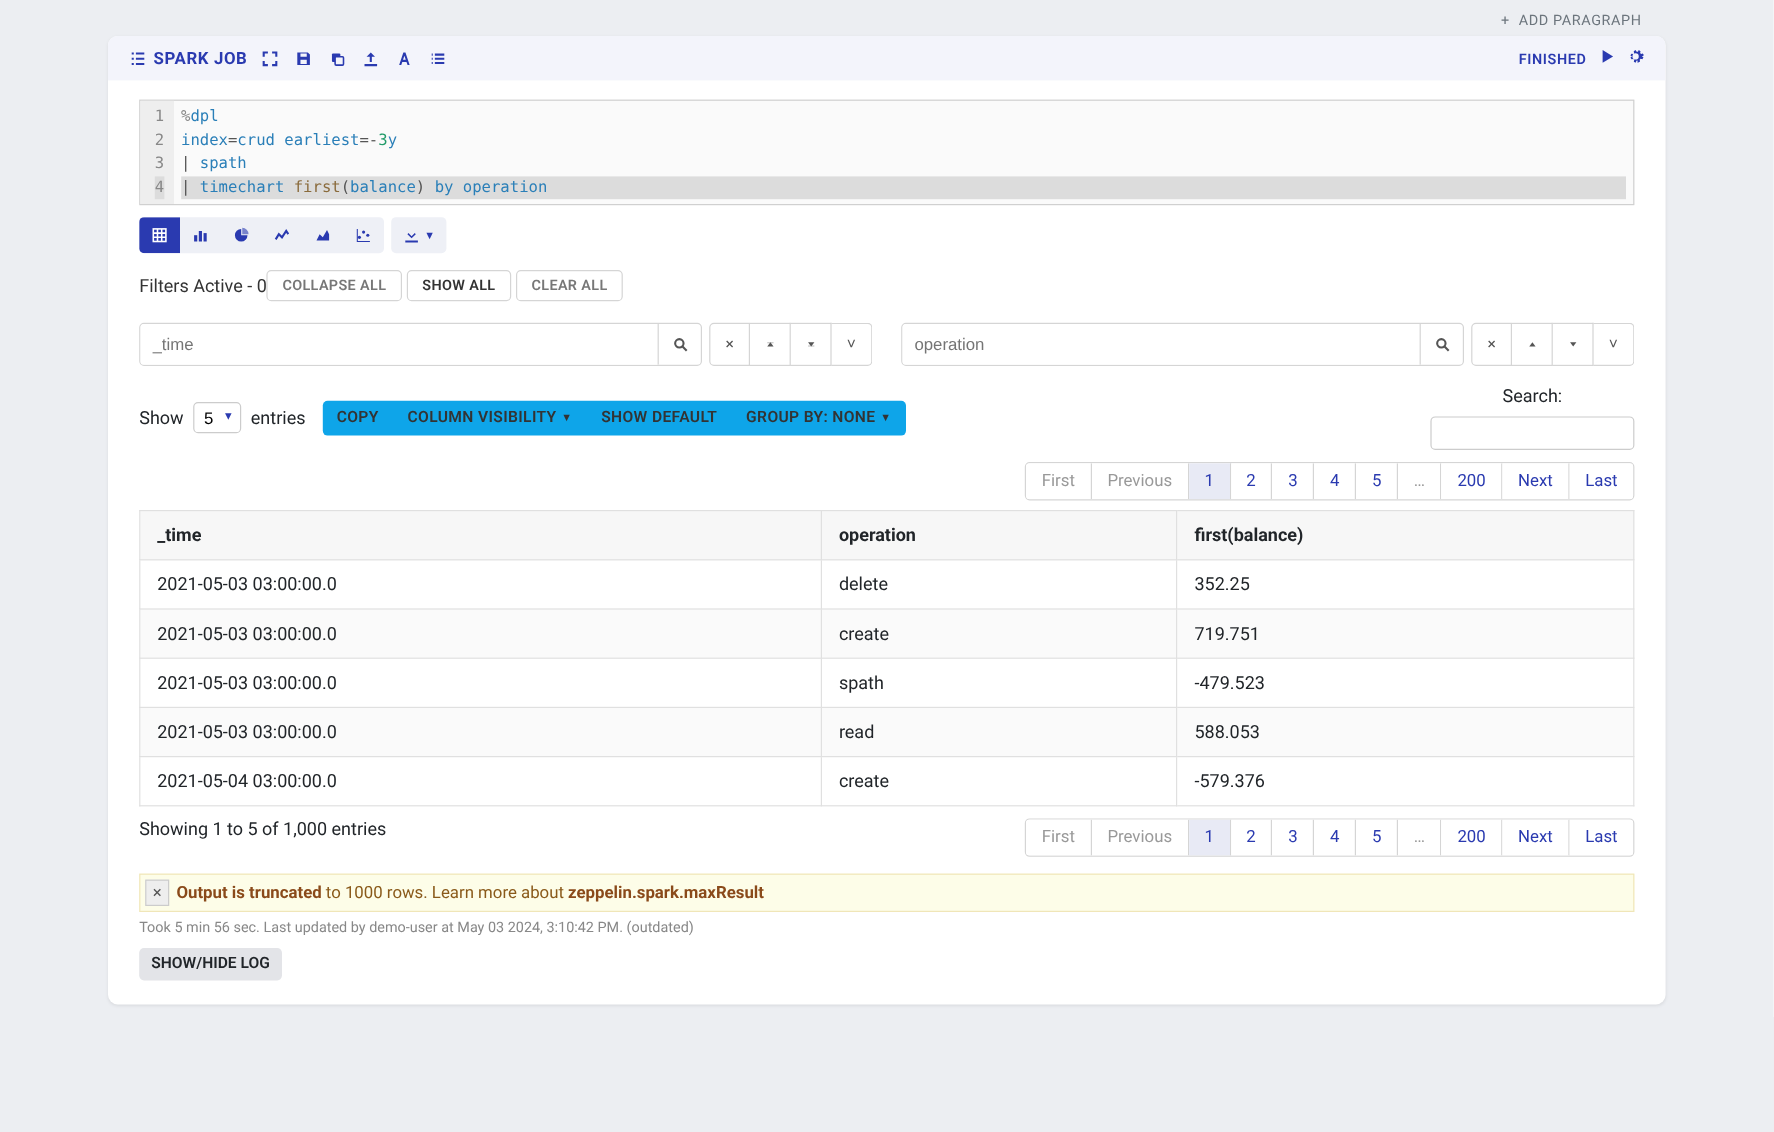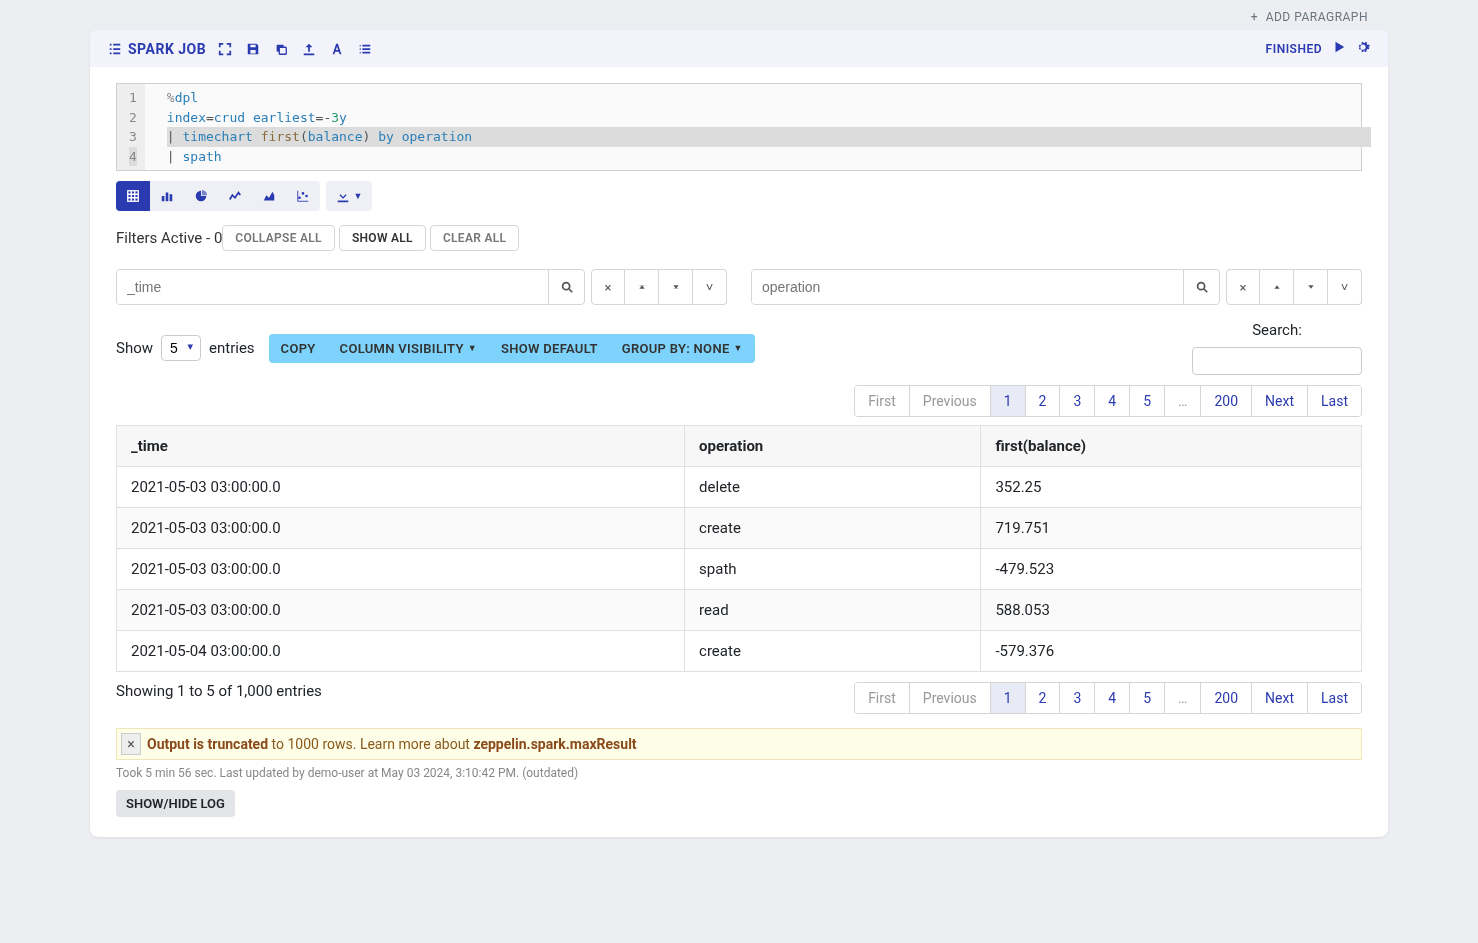--- a/index.html
+++ b/index.html
@@ -50,21 +50,21 @@
 }
 .gutter {
   background:#eeeeee;
   color:#888;
   text-align:right;
   padding: 4px 8px 4px 12px;
   user-select:none;
 }
 .gutter div { height: 19.5px; }
 .code-lines { flex:1; padding:4px 6px; position:relative; }
-.code-lines .line { height:19.5px; white-space:pre;margin-left:16px; }
+.code-lines .line { height:19.5px; white-space:pre; }
 .hl-line { background:#dcdcdc; display:block; width:100%; }
 .tok-pct { color:#888; }
 .tok-kw { color:#2a7fb8; }
 .tok-op { color:#555; }
 .tok-num { color:#249c6b; }
 .tok-id { color:#2a7fb8; }
 .tok-fn { color:#8a6b3c; }
 .viz-toolbar { display:flex; gap:6px; margin-bottom:14px; }
 .viz-group { display:flex; background:#eef0f6; border-radius:4px; overflow:hidden; }
 .viz-btn { width:34px; height:30px; display:flex; align-items:center; justify-content:center; cursor:pointer; color:#2a3ab0; }
@@ -82,21 +82,21 @@
 .search-box .sbtn { width:36px; border-left:1px solid #d5d5d5; display:flex; align-items:center; justify-content:center; color:#555; cursor:pointer;}
 .mini-btns { display:flex; }
 .mini-btns .mb { width:34px; height:36px; border:1px solid #d5d5d5; border-left:none; display:flex; align-items:center; justify-content:center; color:#555; cursor:pointer; font-size:13px;}
 .mini-btns .mb:first-child { border-left:1px solid #d5d5d5; border-radius:4px 0 0 4px;}
 .mini-btns .mb:last-child { border-radius:0 4px 4px 0;}
 .table-controls { display:flex; justify-content:space-between; align-items:center; margin-bottom:10px; }
 .tc-left { display:flex; align-items:center; gap:8px; font-size:15px;}
 .tc-left select { padding:4px 22px 4px 8px; border:1px solid #ccc; border-radius:4px; font-size:14px; appearance:none; background:#fff; }
 .select-wrap { position:relative; display:inline-block;}
 .select-wrap::after { content:"▾"; position:absolute; right:8px; top:5px; color:#2a3ab0; font-size:11px; pointer-events:none;}
-.tc-btns { display:flex; gap:0; background:#7dd3fc; border-radius:4px; overflow:hidden; margin-left:6px;}
+.tc-btns { display:flex; gap:0; background:#0ea5e9; border-radius:4px; overflow:hidden; margin-left:6px;}
 .tc-btns .tcb { padding:7px 12px; font-size:13px; font-weight:600; color:#333; cursor:pointer; letter-spacing:0.3px; display:flex; align-items:center; gap:4px;}
 .tc-right { display:flex; align-items:center; gap:8px; font-size:15px;flex-direction:column;}
 .tc-right input { border:1px solid #ccc; border-radius:4px; padding:5px 8px; width:170px; font-size:14px;}
 .pagination { display:flex; justify-content:flex-end; margin-bottom:8px; }
 .pagination .pgroup { display:flex; border:1px solid #d5d5d5; border-radius:4px; overflow:hidden;}
 .pagination .pg { padding:7px 13px; border-right:1px solid #d5d5d5; color:#2a3ab0; cursor:pointer; font-size:14px; background:#fff;}
 .pagination .pg:last-child { border-right:none;}
 .pagination .pg.disabled { color:#999; cursor:default;}
 .pagination .pg.active { background:#e8eaf5; }
 table.data { width:100%; border-collapse:collapse; margin-bottom:10px;}
@@ -178,22 +178,22 @@
     <div class="code-editor">
       <div class="gutter">
         <div>1</div>
         <div>2</div>
         <div>3</div>
         <div style="background:#dcdcdc;">4</div>
       </div>
       <div class="code-lines">
         <div class="line"><span class="tok-pct">%</span><span class="tok-kw">dpl</span></div>
         <div class="line"><span class="tok-id">index</span><span class="tok-op">=</span><span class="tok-kw">crud</span> <span class="tok-id">earliest</span><span class="tok-op">=-</span><span class="tok-num">3</span><span class="tok-kw">y</span></div>
+        <div class="line"><span class="tok-op">| </span><span class="tok-id">spath</span></div>
         <div class="line hl-line"><span class="tok-op">| </span><span class="tok-id">timechart</span> <span class="tok-fn">first</span><span class="tok-op">(</span><span class="tok-kw">balance</span><span class="tok-op">)</span> <span class="tok-id">by</span> <span class="tok-id">operation</span></div>
-        <div class="line"><span class="tok-op">| </span><span class="tok-id">spath</span></div>
       </div>
     </div>
 
     <div class="viz-toolbar">
       <div class="viz-group">
         <div class="viz-btn active">
             <svg viewBox="0 0 16 16" fill="none" stroke="currentColor" stroke-width="1.5">
               <rect x="2" y="2" width="12" height="12"></rect>
               <path d="M2 6h12M2 10h12M6 2v12M10 2v12"></path>
             </svg>

